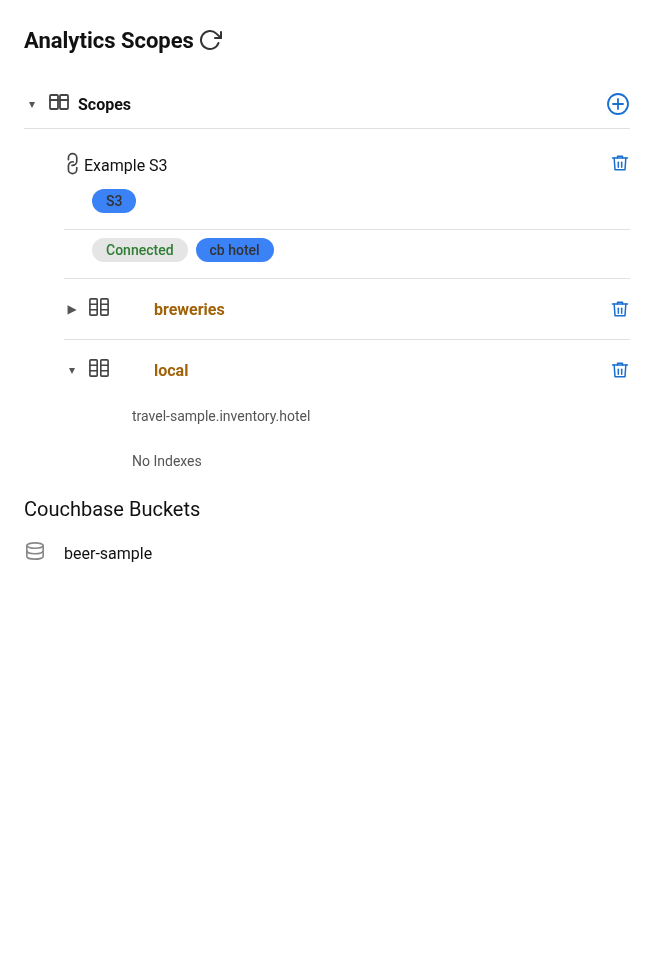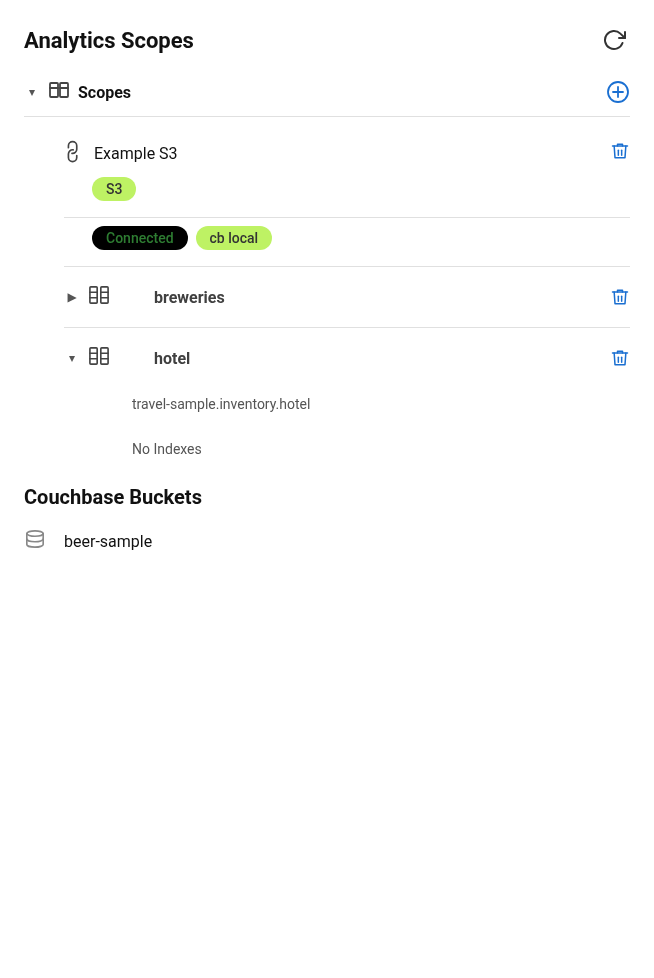--- a/index.html
+++ b/index.html
@@ -12,22 +12,21 @@
     }
 
     .page-container {
       padding: 24px 24px 32px 24px;
     }
 
     
     .page-header {
       display: flex;
       align-items: center;
-      justify-content: space-between;
-      margin-bottom: 16px;
+      margin-bottom: 28px;
     }
     .page-title {
       font-size: 22px;
       font-weight: 700;
       color: #111;
     }
     .refresh-btn {
       background: none;
       border: none;
       cursor: pointer;
@@ -105,21 +104,20 @@
     }
     .datasource-row {
       display: flex;
       align-items: flex-start;
       justify-content: space-between;
       padding: 16px 0 8px 0;
     }
     .datasource-left {
       display: flex;
       align-items: center;
-      gap: 10px;
     }
     .link-icon {
       font-size: 18px;
       color: #444;
       transform: rotate(-45deg);
       display: inline-block;
     }
     .datasource-name {
       font-size: 16px;
       color: #111;
@@ -130,25 +128,25 @@
       padding: 4px 0 12px 28px;
       flex-wrap: wrap;
     }
     .badge {
       border-radius: 20px;
       padding: 4px 14px;
       font-size: 14px;
       font-weight: 500;
     }
     .badge-default {
-      background: #bef264;
+      background: #3b82f6;
       color: #333;
     }
     .badge-connected {
-      background: #000000;
+      background: #e5e5e5;
       color: #2e7d32;
     }
 
     
     .collection-section {
       padding-left: 40px;
     }
     .collection-row {
       display: flex;
       align-items: center;
@@ -156,21 +154,21 @@
       padding: 14px 0;
     }
     .collection-left {
       display: flex;
       align-items: center;
       gap: 8px;
     }
     .collection-name {
       font-size: 16px;
       font-weight: 700;
-      color: #404040;
+      color: #a16207;
       padding-left: 36px;
     }
     .collection-icon {
       font-size: 18px;
       color: #444;
     }
 
     
     .hotel-details {
       padding-left: 68px;
@@ -187,21 +185,21 @@
       color: #555;
       margin-top: 29px;
     }
 
     
     .buckets-section {
       margin-top: 16px;
     }
     .buckets-title {
       font-size: 20px;
-      font-weight: 700;
+      font-weight: 400;
       color: #111;
       margin-bottom: 12px;
     }
     .bucket-row {
       display: flex;
       align-items: center;
       gap: 18px;
       padding: 8px 0;
     }
     .bucket-icon {
@@ -281,21 +279,21 @@
     </div>
     <div class="badges-row">
       <span class="badge badge-default">S3</span>
     </div>
     <hr class="divider">
   </div>
 
   <div class="datasource-section">
     <div class="badges-row">
       <span class="badge badge-connected">Connected</span>
-      <span class="badge badge-default">cb local</span>
+      <span class="badge badge-default">cb hotel</span>
     </div>
     <hr class="divider">
   </div>
 
   <div class="collection-section">
     <div class="collection-row">
       <div class="collection-left">
         <span class="chevron-icon">▶</span>
         <span class="collection-icon">
           <svg width="22" height="20" viewBox="0 0 24 22" fill="none" stroke="#444" stroke-width="1.8" stroke-linecap="round" stroke-linejoin="round">
@@ -329,21 +327,21 @@
         <span class="collection-icon">
           <svg width="22" height="20" viewBox="0 0 24 22" fill="none" stroke="#444" stroke-width="1.8" stroke-linecap="round" stroke-linejoin="round">
             <rect x="2" y="2" width="8" height="18" rx="1"></rect>
             <rect x="14" y="2" width="8" height="18" rx="1"></rect>
             <line x1="2" y1="8" x2="10" y2="8"></line>
             <line x1="14" y1="8" x2="22" y2="8"></line>
             <line x1="2" y1="14" x2="10" y2="14"></line>
             <line x1="14" y1="14" x2="22" y2="14"></line>
           </svg>
         </span>
-        <span class="collection-name">hotel</span>
+        <span class="collection-name">local</span>
       </div>
       <button class="delete-btn">
         <svg width="20" height="20" viewBox="0 0 24 24" fill="none" stroke="#1a6fd1" stroke-width="1.8" stroke-linecap="round" stroke-linejoin="round">
           <polyline points="3 6 5 6 21 6"></polyline>
           <path d="M19 6l-1 14H6L5 6"></path>
           <path d="M10 11v6"></path>
           <path d="M14 11v6"></path>
           <path d="M9 6V4h6v2"></path>
         </svg>
       </button>

